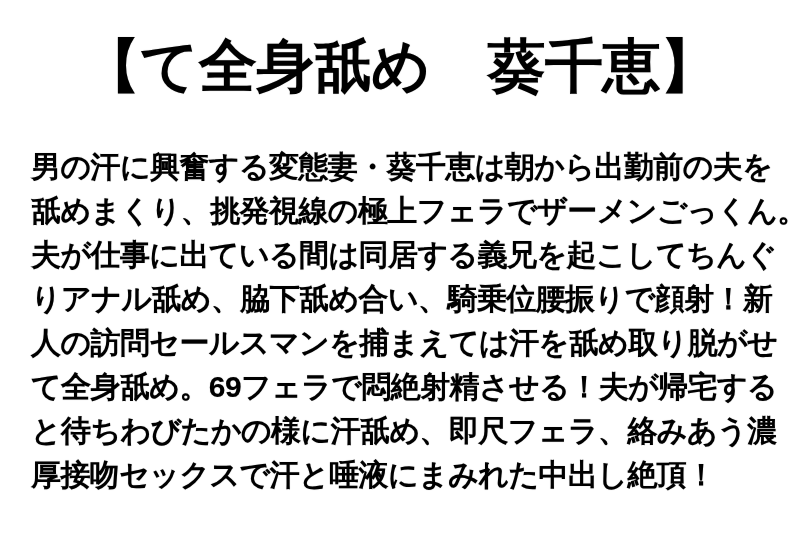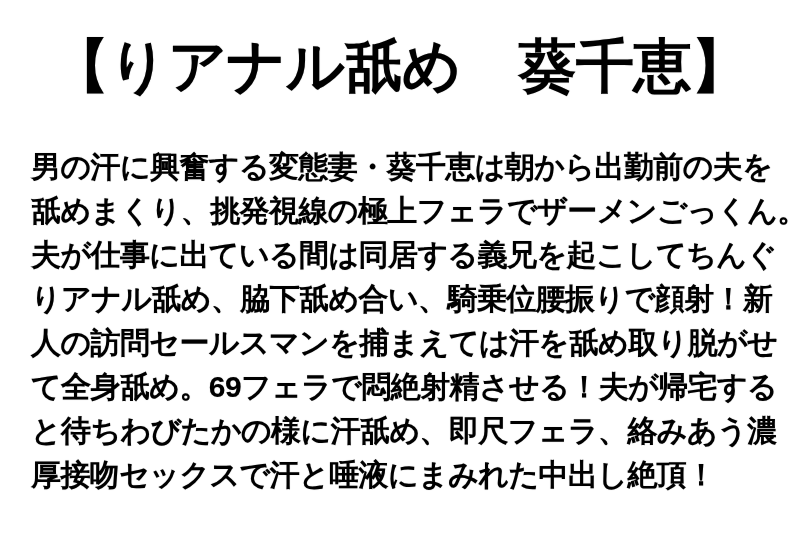--- a/index.html
+++ b/index.html
@@ -42,21 +42,21 @@
   }
   .line {
     white-space: nowrap;
     height: 44px;
   }
 </style>
 </head>
 <body>
 
 <div class="page">
-  <h1 class="title">【りアナル舐め　葵千恵】</h1>
+  <h1 class="title">【て全身舐め　葵千恵】</h1>
   <div class="body-text">
     <div class="line">男の汗に興奮する変態妻・葵千恵は朝から出勤前の夫を</div>
     <div class="line">舐めまくり、挑発視線の極上フェラでザーメンごっくん。</div>
     <div class="line">夫が仕事に出ている間は同居する義兄を起こしてちんぐ</div>
     <div class="line">りアナル舐め、脇下舐め合い、騎乗位腰振りで顔射！新</div>
     <div class="line">人の訪問セールスマンを捕まえては汗を舐め取り脱がせ</div>
     <div class="line">て全身舐め。69フェラで悶絶射精させる！夫が帰宅する</div>
     <div class="line">と待ちわびたかの様に汗舐め、即尺フェラ、絡みあう濃</div>
     <div class="line">厚接吻セックスで汗と唾液にまみれた中出し絶頂！</div>
   </div>

